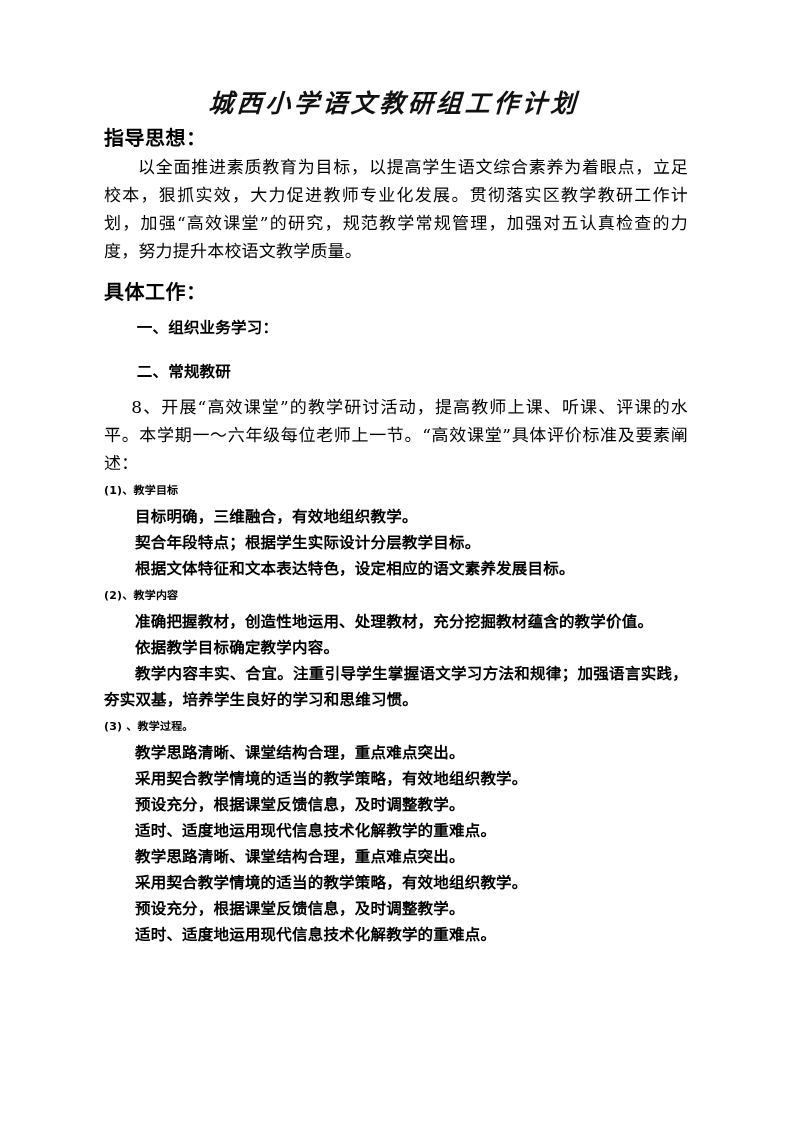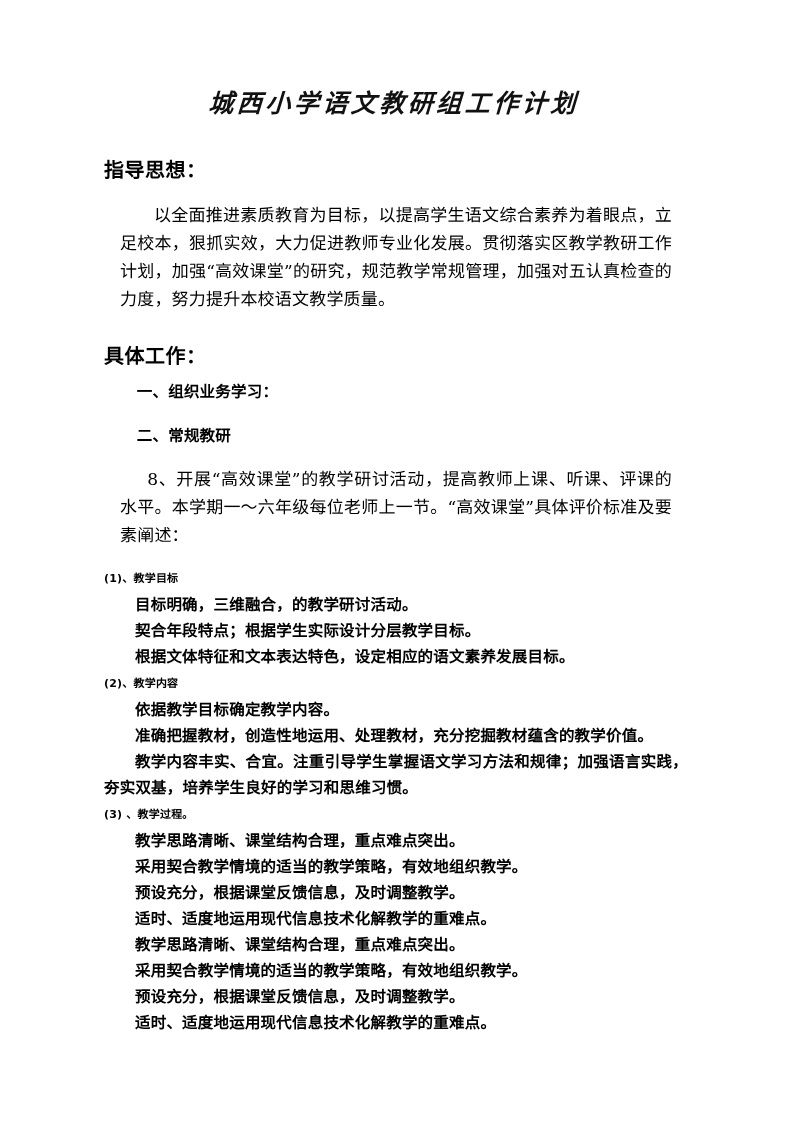--- a/index.html
+++ b/index.html
@@ -44,29 +44,29 @@
 
   
   .sec-head {
     font-family: "DejaVu Sans", sans-serif;
     font-weight: bold;
     font-size: 20px;
     line-height: 30px;
     margin: 0;
     letter-spacing: 0.5px;
   }
-  .sec-head.first { margin-top: 36px; }
-  .sec-head.second { margin-top: 28px; }
+  .sec-head.first { margin-top: 4px; }
+  .sec-head.second { margin-top: 12px; }
 
   
   .body-par {
     font-family: "DejaVu Serif", serif;
     font-size: 17px;
     line-height: 28px;
-    margin: 16px;
+    margin: 0;
     text-align: justify;
     text-justify: inter-ideograph;
     text-indent: 2em;
     letter-spacing: 0.2px;
   }
   .body-par.tight { text-indent: 1.6em; }
 
   
   .sub-head {
     font-family: "DejaVu Sans", sans-serif;
@@ -121,29 +121,29 @@
 
 
     <h3 class="sub-head gap">二、常规教研</h3>
 
     <p class="body-par tight">8、开展“高效课堂”的教学研讨活动，提高教师上课、听课、评课的水平。本学期一～六年级每位老师上一节。“高效课堂”具体评价标准及要素阐述：</p>
 
     <div>
 
       <div>
         <p class="item-head">(1)、教学目标</p>
-        <p class="detail">目标明确，三维融合，的教学研讨活动。</p>
+        <p class="detail">目标明确，三维融合，有效地组织教学。</p>
         <p class="detail">契合年段特点；根据学生实际设计分层教学目标。</p>
         <p class="detail">根据文体特征和文本表达特色，设定相应的语文素养发展目标。</p>
       </div>
 
       <div>
         <p class="item-head">(2)、教学内容</p>
+        <p class="detail">准确把握教材，创造性地运用、处理教材，充分挖掘教材蕴含的教学价值。</p>
         <p class="detail">依据教学目标确定教学内容。</p>
-        <p class="detail">准确把握教材，创造性地运用、处理教材，充分挖掘教材蕴含的教学价值。</p>
         <p class="detail">教学内容丰实、合宜。注重引导学生掌握语文学习方法和规律；加强语言实践，夯实双基，培养学生良好的学习和思维习惯。</p>
       </div>
 
       <div>
         <p class="item-head">(3) 、教学过程。</p>
         <p class="detail">教学思路清晰、课堂结构合理，重点难点突出。</p>
         <p class="detail">采用契合教学情境的适当的教学策略，有效地组织教学。</p>
         <p class="detail">预设充分，根据课堂反馈信息，及时调整教学。</p>
         <p class="detail">适时、适度地运用现代信息技术化解教学的重难点。</p>
       </div>

